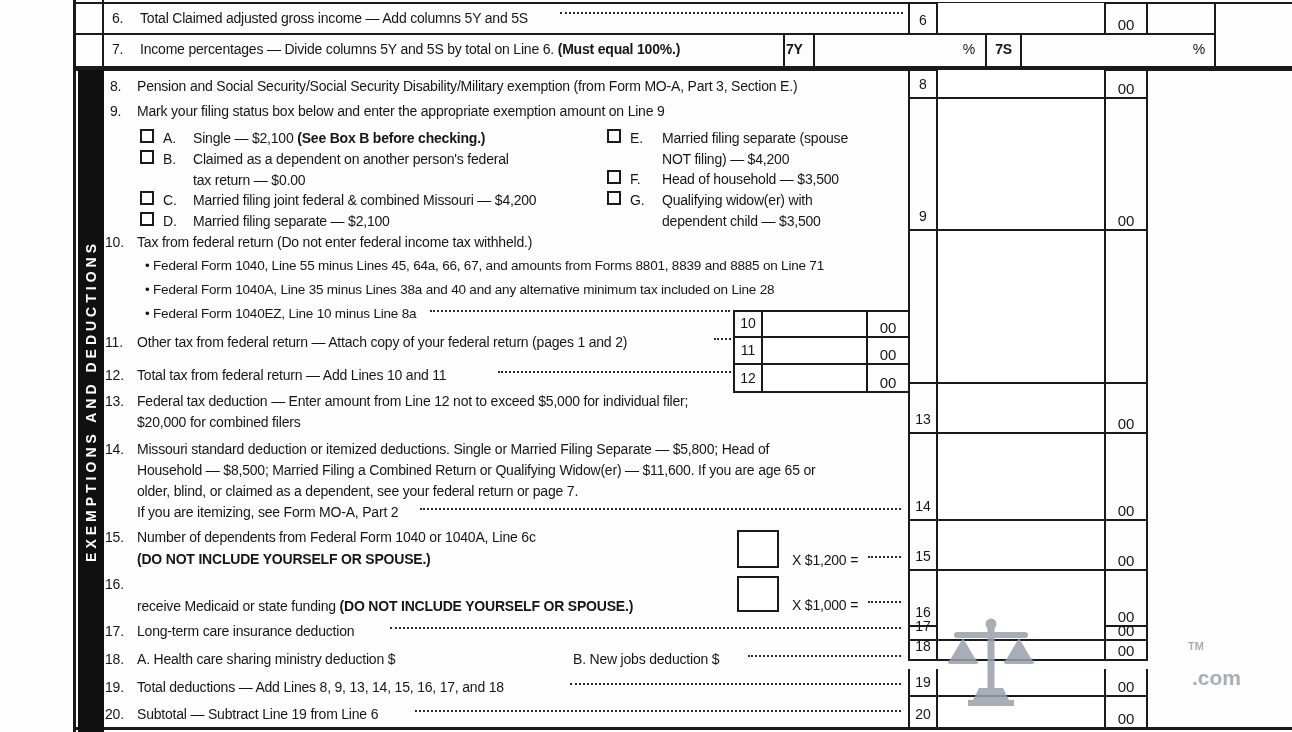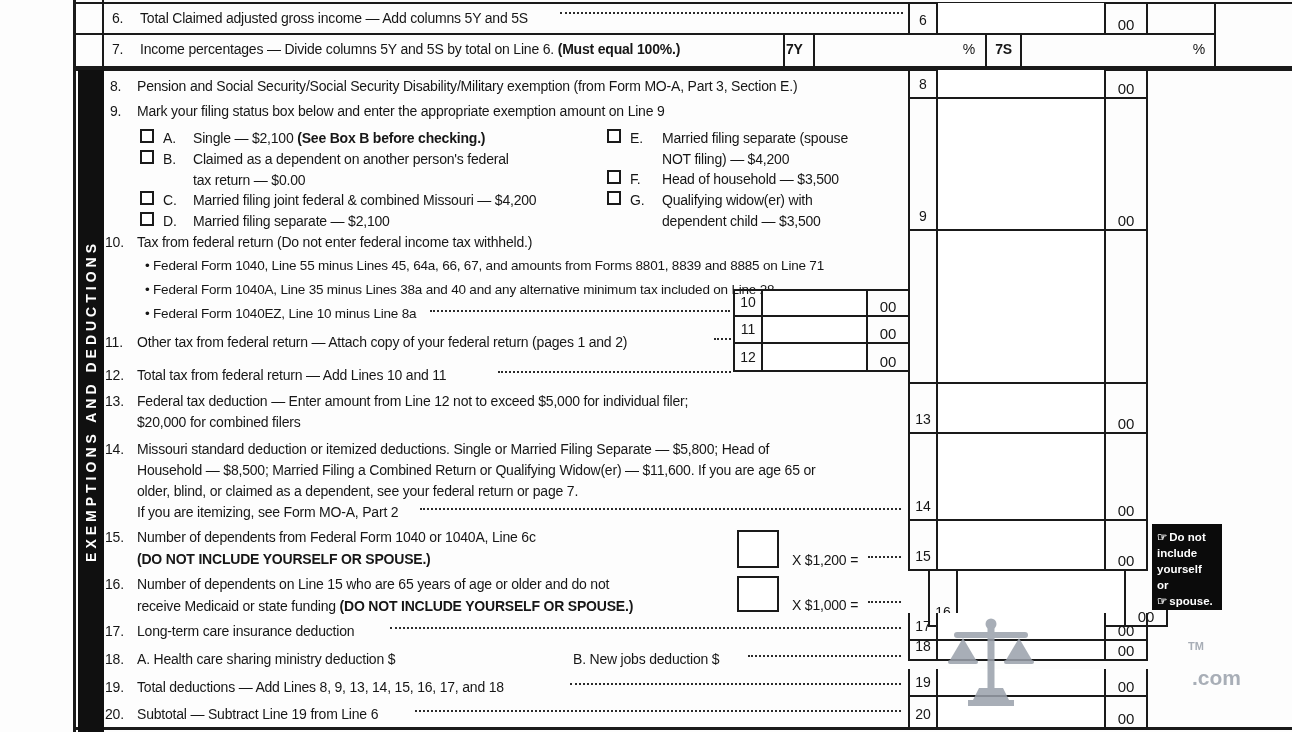--- a/index.html
+++ b/index.html
@@ -105,21 +105,21 @@
   <div class="abs txt" style="left:662px;top:192px">Qualifying widow(er) with</div>
   <div class="abs txt" style="left:662px;top:213px">dependent child — $3,500</div>
 
   <div class="abs txt" style="left:105px;top:234px">10.</div>
   <div class="abs txt" style="left:137px;top:234px">Tax from federal return  (Do not enter federal income tax withheld.)</div>
   <div class="abs txt sm" style="left:145px;top:258px">• Federal Form 1040, Line 55 minus Lines 45, 64a, 66, 67, and amounts from Forms 8801, 8839 and 8885 on Line 71</div>
   <div class="abs txt sm" style="left:145px;top:282px">• Federal Form 1040A, Line 35 minus Lines 38a and 40 and any alternative minimum tax included on Line 28</div>
   <div class="abs txt sm" style="left:145px;top:306px">• Federal Form 1040EZ, Line 10 minus Line 8a</div>
   <div class="abs ldr" style="left:430px;top:310px;width:300px"></div>
 
-  <div class="abs" style="left:733px;top:289px;width:177px">
+  <div class="abs" style="left:733px;top:310px;width:177px">
     <div class="amt bt bb" style="height:28px">
       <span class="n">10</span>
       <div class="f"></div>
       <span class="c">00</span>
     </div>
     <div class="amt bb" style="height:27px">
       <span class="n">11</span>
       <div class="f"></div>
       <span class="c">00</span>
     </div>
@@ -149,21 +149,20 @@
   <div class="abs ldr" style="left:420px;top:508px;width:481px"></div>
 
   <div class="abs txt" style="left:105px;top:529px">15.</div>
   <div class="abs txt" style="left:137px;top:529px">Number of dependents from Federal Form 1040 or 1040A, Line 6c</div>
   <div class="abs txt b" style="left:137px;top:551px">(DO NOT INCLUDE YOURSELF OR SPOUSE.)</div>
   <div class="abs" style="left:737px;top:530px;width:42px;height:38px;border:2px solid #1a1a1a;background:#fff"></div>
   <div class="abs txt" style="left:792px;top:552px">X $1,200 =</div>
   <div class="abs ldr" style="left:868px;top:556px;width:33px"></div>
 
   <div class="abs txt" style="left:105px;top:576px">16.</div>
-  <div class="abs txt" style="left:137px;top:576px">Number of dependents on Line 15 who are 65 years of age or older and do not</div>
   <div class="abs txt" style="left:137px;top:598px"><span>receive Medicaid or state funding </span><span class="b">(DO NOT INCLUDE YOURSELF OR SPOUSE.)</span></div>
   <div class="abs" style="left:737px;top:576px;width:42px;height:36px;border:2px solid #1a1a1a;background:#fff"></div>
   <div class="abs txt" style="left:792px;top:597px">X $1,000 =</div>
   <div class="abs ldr" style="left:868px;top:601px;width:33px"></div>
 
   <div class="abs txt" style="left:105px;top:623px">17.</div>
   <div class="abs txt" style="left:137px;top:623px">Long-term care insurance deduction</div>
   <div class="abs ldr" style="left:390px;top:627px;width:511px"></div>
 
   <div class="abs txt" style="left:105px;top:651px">18.</div>
@@ -202,21 +201,21 @@
   <div class="abs amt bb" style="left:908px;top:434px;width:240px;height:87px">
     <span class="n">14</span>
     <div class="f"></div>
     <span class="c">00</span>
   </div>
   <div class="abs amt bb" style="left:908px;top:521px;width:240px;height:50px">
     <span class="n">15</span>
     <div class="f"></div>
     <span class="c">00</span>
   </div>
-  <div class="abs amt bb" style="left:928px;top:571px;width:240px;height:56px">
+  <div class="abs amt bb" style="left:908px;top:571px;width:240px;height:56px">
     <span class="n">16</span>
     <div class="f"></div>
     <span class="c">00</span>
   </div>
   <div class="abs amt bb" style="left:908px;top:613px;width:240px;height:28px">
     <span class="n">17</span>
     <div class="f"></div>
     <span class="c">00</span>
   </div>
   <div class="abs amt bb" style="left:908px;top:641px;width:240px;height:20px">
@@ -228,27 +227,20 @@
     <span class="n">19</span>
     <div class="f"></div>
     <span class="c">00</span>
   </div>
   <div class="abs amt" style="left:908px;top:697px;width:240px;height:30px">
     <span class="n">20</span>
     <div class="f"></div>
     <span class="c">00</span>
   </div>
 
-  <div class="abs note" style="left:1152px;top:524px;width:70px;height:86px">
-    <div><span class="hand">☞</span><span>Do not</span></div>
-    <div>include</div>
-    <div>yourself</div>
-    <div>or</div>
-    <div><span class="hand">☞</span><span>spouse.</span></div>
-  </div>
 
   <div class="abs" style="left:946px;top:616px;width:330px;height:100px;opacity:.85;pointer-events:none;z-index:5">
     <svg class="abs" style="left:0;top:0" width="90" height="96" viewBox="0 0 90 96">
       <g fill="#9aa1ab">
         <circle cx="45" cy="8" r="5.5"></circle>
         <rect x="41.5" y="10" width="7" height="62"></rect>
         <rect x="8" y="16" width="74" height="6" rx="3"></rect>
         <path d="M17 22 L4 44 L30 44 Z"></path>
         <rect x="2" y="44" width="30" height="4" rx="2"></rect>
         <path d="M73 22 L60 44 L86 44 Z"></path>

